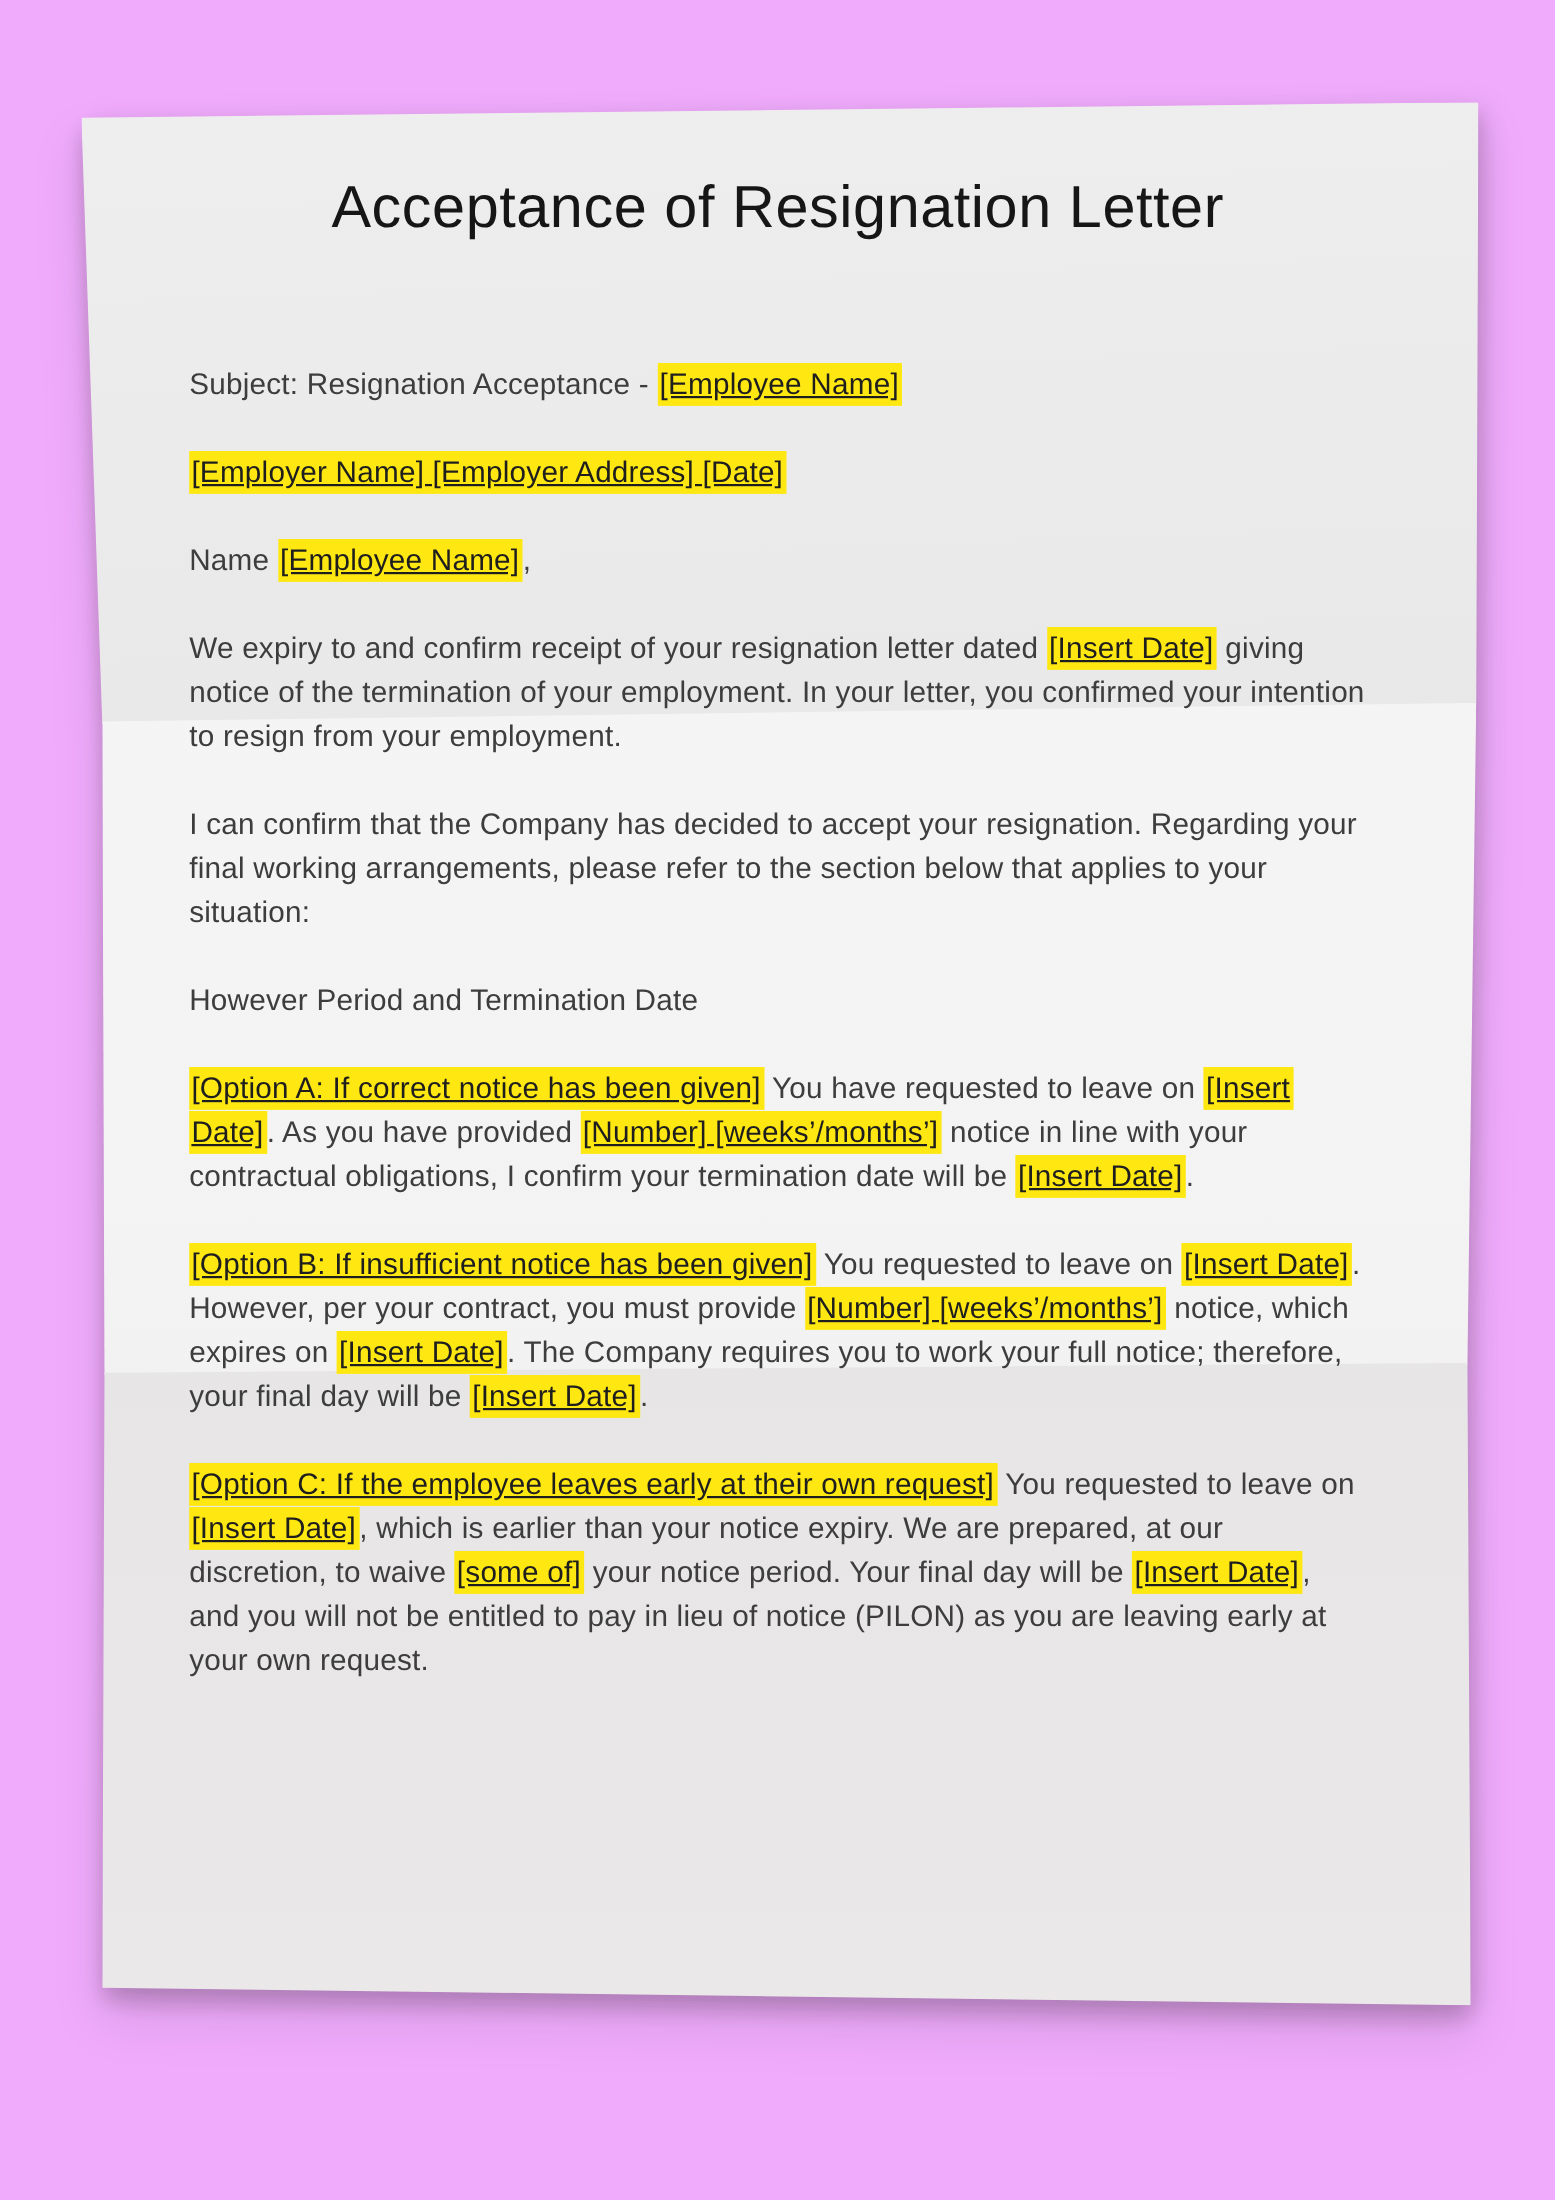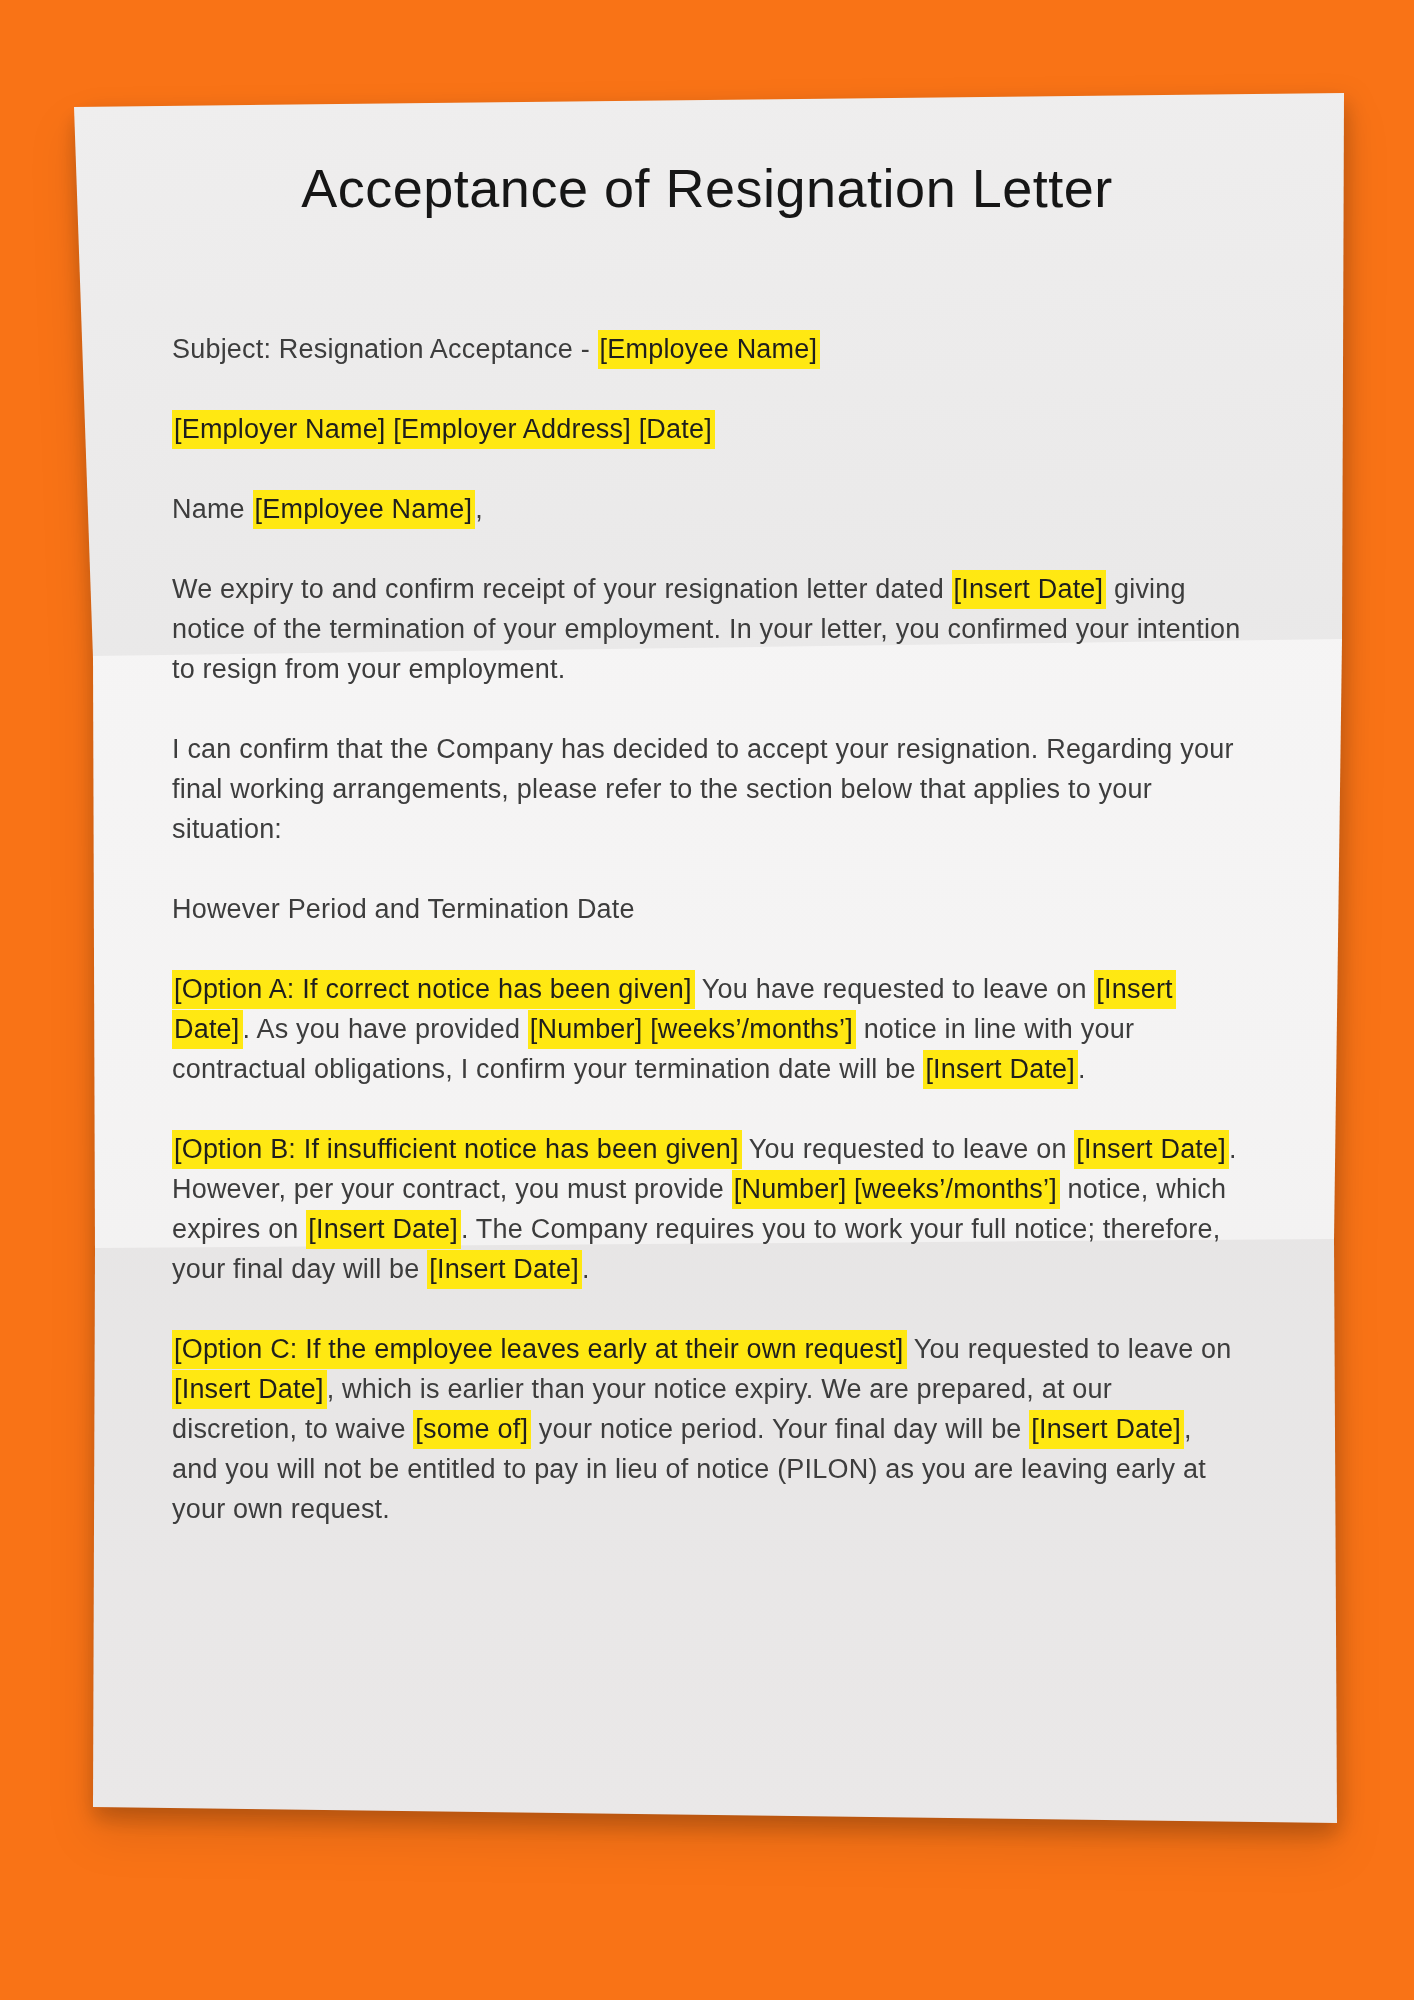--- a/index.html
+++ b/index.html
@@ -1,20 +1,20 @@
 <!DOCTYPE html>
 <html><head>
 <meta charset="utf-8">
 <style>
   html, body { margin: 0; padding: 0; background: #ffffff; }
   .stage {
     position: relative;
     width: 1414px;
     height: 2000px;
-    background: #f97316;
+    background: #f0abfc;
     overflow: hidden;
     font-family: "Liberation Sans", sans-serif;
   }
   
   .paper {
     position: absolute;
     left: 74px; top: 93px;
     width: 1272px; height: 1732px;
     filter: drop-shadow(0 12px 10px rgba(0,0,0,0.16))
             drop-shadow(0 24px 22px rgba(0,0,0,0.10))
@@ -56,20 +56,21 @@
     font-size: 27px;
     line-height: 40px;
     letter-spacing: 0.2px;
     font-weight: 400;
   }
   .hl {
     background: #ffe812;
     color: #1e1e1e;
     padding: 4px 3px 5px 2px;
     box-decoration-break: clone;
+    text-decoration: underline;
     -webkit-box-decoration-break: clone;
   }
 </style>
 </head>
 <body>
 
 <div class="stage">
   <div class="paper">
     <div class="band band-top"></div>
     <div class="band band-middle"></div>

